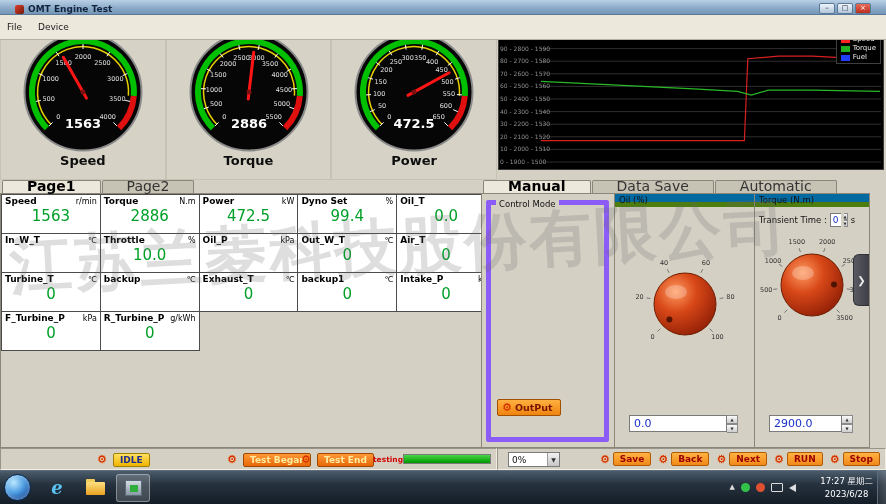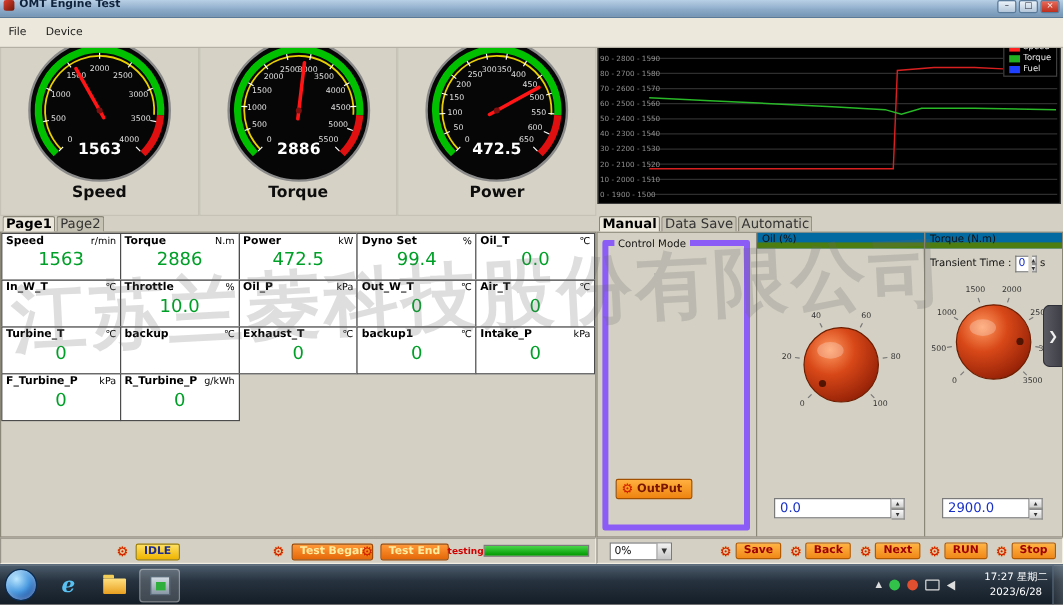--- a/index.html
+++ b/index.html
@@ -1,20 +1,20 @@
 <!DOCTYPE html>
 <html><head>
 <meta charset="utf-8">
 <style>
 *{margin:0;padding:0;box-sizing:border-box}
 html,body{width:886px;height:504px;background:#888}
 .screen{position:relative;width:886px;height:504px;background:#d4d0c4;font-family:"DejaVu Sans","Liberation Sans",sans-serif;overflow:hidden}
 
 
-.titlebar{position:absolute;top:0;left:0;right:0;height:15px;background:linear-gradient(#b9d0e6,#8aa9c7 60%,#7495b5);border-bottom:1px solid #5a7a9a;display:flex;align-items:flex-start;padding:0 3px;z-index:20}
+.titlebar{position:absolute;top:0;left:0;right:0;height:15px;background:linear-gradient(#b9d0e6,#8aa9c7 60%,#7495b5);border-bottom:1px solid #5a7a9a;display:flex;align-items:flex-end;padding:0 15px;z-index:20}
 .title-icon{width:9px;height:9px;background:linear-gradient(135deg,#e04030,#701808);border-radius:2px;margin-right:4px}
 .title-text{font-size:9px;color:#10233c;font-weight:bold;flex:1;line-height:1}
 .winbtn{width:16px;height:11px;margin-left:2px;border:1px solid #5a7a9a;border-radius:2px;background:linear-gradient(#eef4fa,#b2c6da);font-size:7px;line-height:9px;text-align:center;color:#223}
 .winbtn.close{background:linear-gradient(#ea6a58,#bb2e1e);color:#fff}
 .menubar{position:absolute;top:15px;left:0;right:0;height:13px;background:#ece8dc;border-bottom:1px solid #b4b0a4;display:flex;align-items:center;gap:16px;padding:12px 7px;font-size:9px;color:#1a1a1a;z-index:20}
 .menubar span{cursor:default}
 
 
 .gauge-row{position:absolute;top:28px;left:0;width:497px;height:152px;display:flex}
 .gauge-panel{flex:1;border:1px solid #c6c2b6;background:#d6d2c6;display:flex;flex-direction:column;align-items:center;padding-top:1px}
@@ -23,35 +23,35 @@
 
 .chart{position:absolute;top:30px;left:498px;width:386px;height:140px;background:#000;border:1px solid #3a3a3a}
 .chart svg{display:block}
 .chart-legend{position:absolute;top:2px;right:2px;background:#000;border:1px solid #3f3f3f;padding:2px 4px;display:flex;flex-direction:column;gap:2px}
 .legend-row{display:flex;align-items:center;gap:3px}
 .legend-chip{width:9px;height:6px;display:inline-block}
 .legend-label{font-size:7px;color:#e8e8e8;line-height:1}
 
 
 .tabs{position:absolute;top:0;left:2px;height:13px;display:flex;gap:1px;z-index:2}
-.tab{font-size:11px;line-height:11px;padding:0 2px;background:#c6c2b4;border:1px solid #8a8678;border-bottom:none;border-radius:2px 2px 0 0;color:#333;cursor:default}
+.tab{font-size:14px;line-height:11px;padding:0 24px;background:#c6c2b4;border:1px solid #8a8678;border-bottom:none;border-radius:2px 2px 0 0;color:#333;cursor:default}
 .tab.active{background:#ece8dc;color:#000;font-weight:bold}
 .panel-body{position:absolute;top:13px;left:0;right:0;bottom:0;border:1px solid #8a8678;background:#d4d0c4}
 
 
 .left-panel{position:absolute;top:180px;left:0;width:497px;height:268px}
 .table-grid{display:grid;grid-template-columns:repeat(5,1fr);padding:1px 0 0 1px}
 .tcell{height:40px;background:#fff;border:1px solid #4c4c4c;margin:-1px 0 0 -1px;padding:1px 3px;overflow:hidden}
 .tcell-head{display:flex;justify-content:space-between;align-items:baseline}
 .tcell-label{font-size:9px;font-weight:bold;color:#000;white-space:nowrap}
 .tcell-unit{font-size:8px;color:#000}
 .tcell-value{text-align:center;font-size:15px;color:#00a028;margin-top:2px;line-height:1.1}
 
 
-.right-panel{position:absolute;top:180px;left:497px;width:389px;height:268px}
+.right-panel{position:absolute;top:180px;left:481px;width:389px;height:268px}
 .ctrl-section{position:absolute;top:0;bottom:0;left:0;width:133px;border-right:1px solid #8a8678}
 .groupbox{position:absolute;left:4px;top:6px;right:5px;bottom:5px;border:5px solid #8b5cf6;border-radius:2px}
 .groupbox-title{position:absolute;top:-6px;left:5px;background:#d4d0c4;font-size:8.5px;padding:0 3px;color:#111;line-height:1.2}
 .mode-list{position:absolute;top:24px;left:8px;display:flex;flex-direction:column;gap:15px}
 .mode-row{display:flex;align-items:center;gap:10px;cursor:default}
 .led{width:25px;height:13px;border:1px solid #2a2a2a;border-radius:2px;background:linear-gradient(90deg,#66ff66,#00b000 50%,#004d00);box-shadow:inset 0 1px 1px rgba(255,255,255,.5)}
 .mode-label{font-size:11px;font-weight:bold;color:#9aa818}
 .output-btn{position:absolute;left:6px;bottom:21px;width:64px;height:17px;background:linear-gradient(#ffb040,#ef8410);border:1px solid #a05000;border-radius:2px;display:flex;align-items:center;gap:3px;padding:0 4px;font-size:9.5px;font-weight:bold;color:#7a1600;cursor:default}
 
 .oil-section{position:absolute;top:0;bottom:0;left:133px;width:140px;border-right:1px solid #8a8678}

